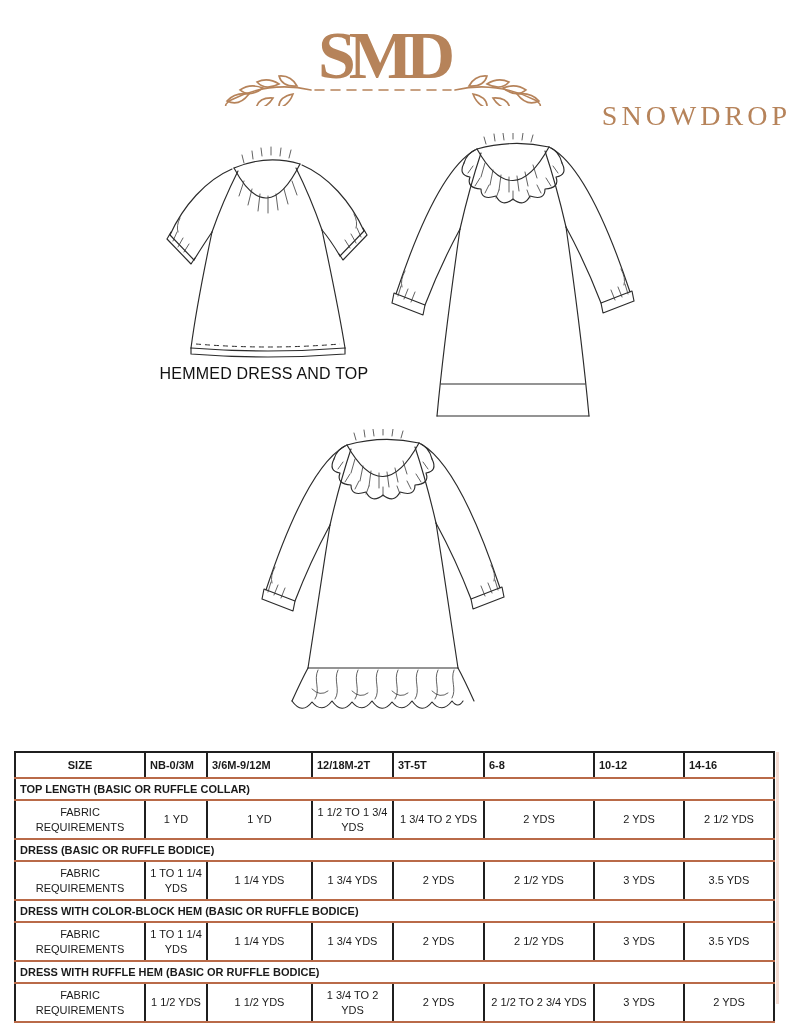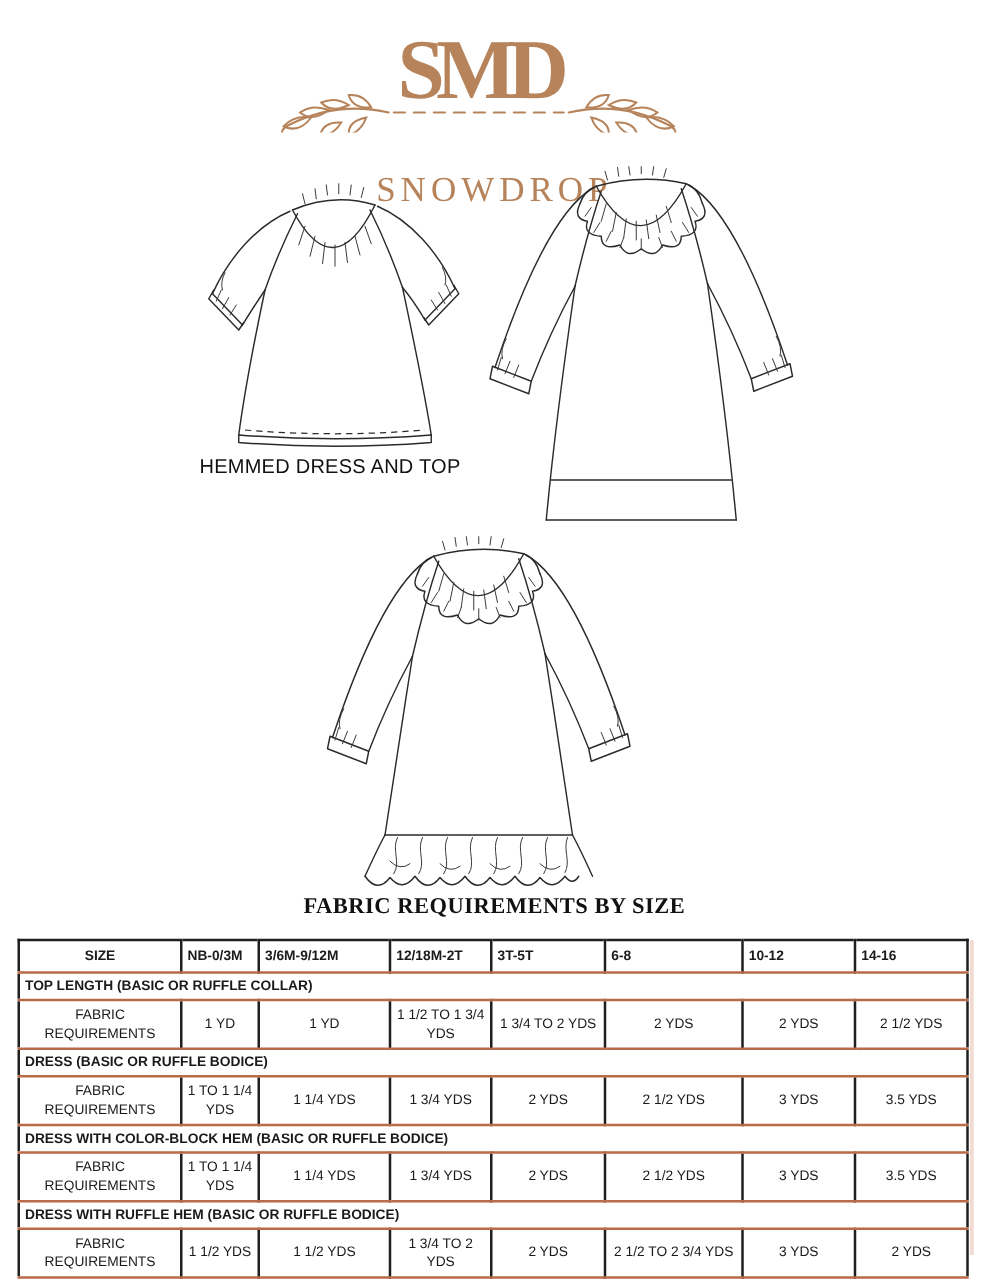--- a/index.html
+++ b/index.html
@@ -1,23 +1,23 @@
 <!DOCTYPE html>
 <html><head>
 <meta charset="utf-8">
 <style>
   html,body{margin:0;padding:0;background:#fff;}
   #page{position:relative;width:791px;height:1024px;background:#fff;overflow:hidden;
         font-family:"Liberation Sans",sans-serif;color:#1a1a1a;}
 
   
   .logo-wrap{position:absolute;left:0;top:14px;width:766px;text-align:center;}
-  .brand-name{position:absolute;left:0;top:100px;width:791px;text-align:center;
+  .brand-name{position:absolute;left:0;top:100px;width:791px;text-align:right;
               font-family:"Liberation Serif",serif;font-size:28px;letter-spacing:4px;
-              color:#b6835a;font-weight:400;margin-top:37px;}
+              color:#b6835a;font-weight:400;}
 
   
   .hemmed-label{position:absolute;left:138px;top:365px;width:252px;text-align:center;
                 font-size:16px;letter-spacing:.2px;color:#111;}
 
   
   .tbl-title{position:absolute;left:0;top:714px;width:791px;text-align:center;
              font-family:"Liberation Serif",serif;font-weight:bold;font-size:18px;
              letter-spacing:.4px;color:#111;}
 
@@ -172,21 +172,20 @@
 
     <g>
       <path class="ln" d="M68,239 C62,250 57,261 52,272"></path>
       <path class="ln" d="M218,239 C224,250 229,261 234,272"></path>
       <path class="ln" d="M52,272 q10,14 20,1 q10,12 20,-1 q10,14 20,1 q10,12 20,-1 q10,14 20,1 q10,12 20,-1 q10,14 20,1 q10,12 20,-1 q6,8 11,0"></path>
       <path class="ln2" d="M78,241 c-5,10 3,20 -3,29 M98,241 c-5,10 3,20 -3,29 M118,241 c-5,10 3,20 -3,29 M138,241 c-5,10 3,20 -3,29 M158,241 c-5,10 3,20 -3,29 M178,241 c-5,10 3,20 -3,29 M198,241 c-5,10 3,20 -3,29 M214,241 c-4,10 3,19 -2,28"></path>
       <path class="ln2" d="M72,260 q8,8 16,2 M112,262 q8,8 16,2 M152,262 q8,8 16,2 M192,262 q8,8 16,2"></path>
     </g>
   </svg>
 
-  <div class="tbl-title">FABRIC REQUIREMENTS BY SIZE</div>
 
   <div class="tbl-wrap">
     <div class="pink-edge"></div>
     <table class="fab">
       <colgroup>
         <col style="width:130px">
           <col style="width:62px">
           <col style="width:105px">
           <col style="width:81px">
         <col style="width:91px">

